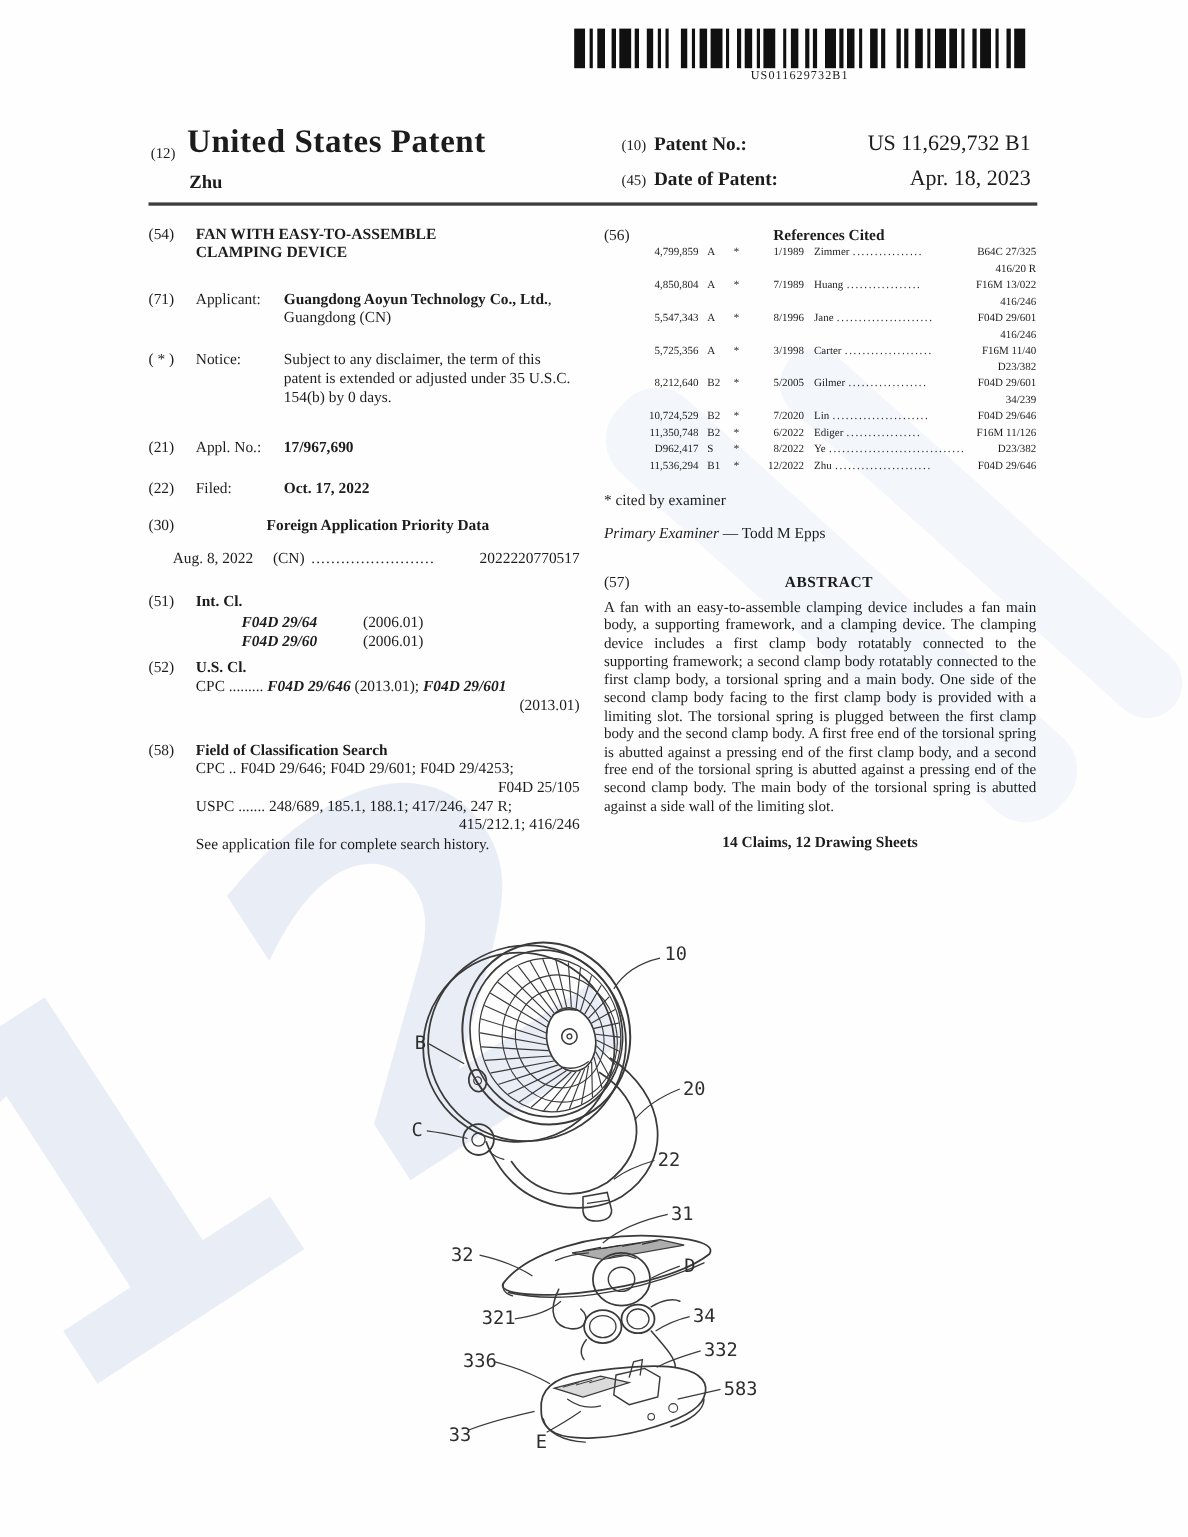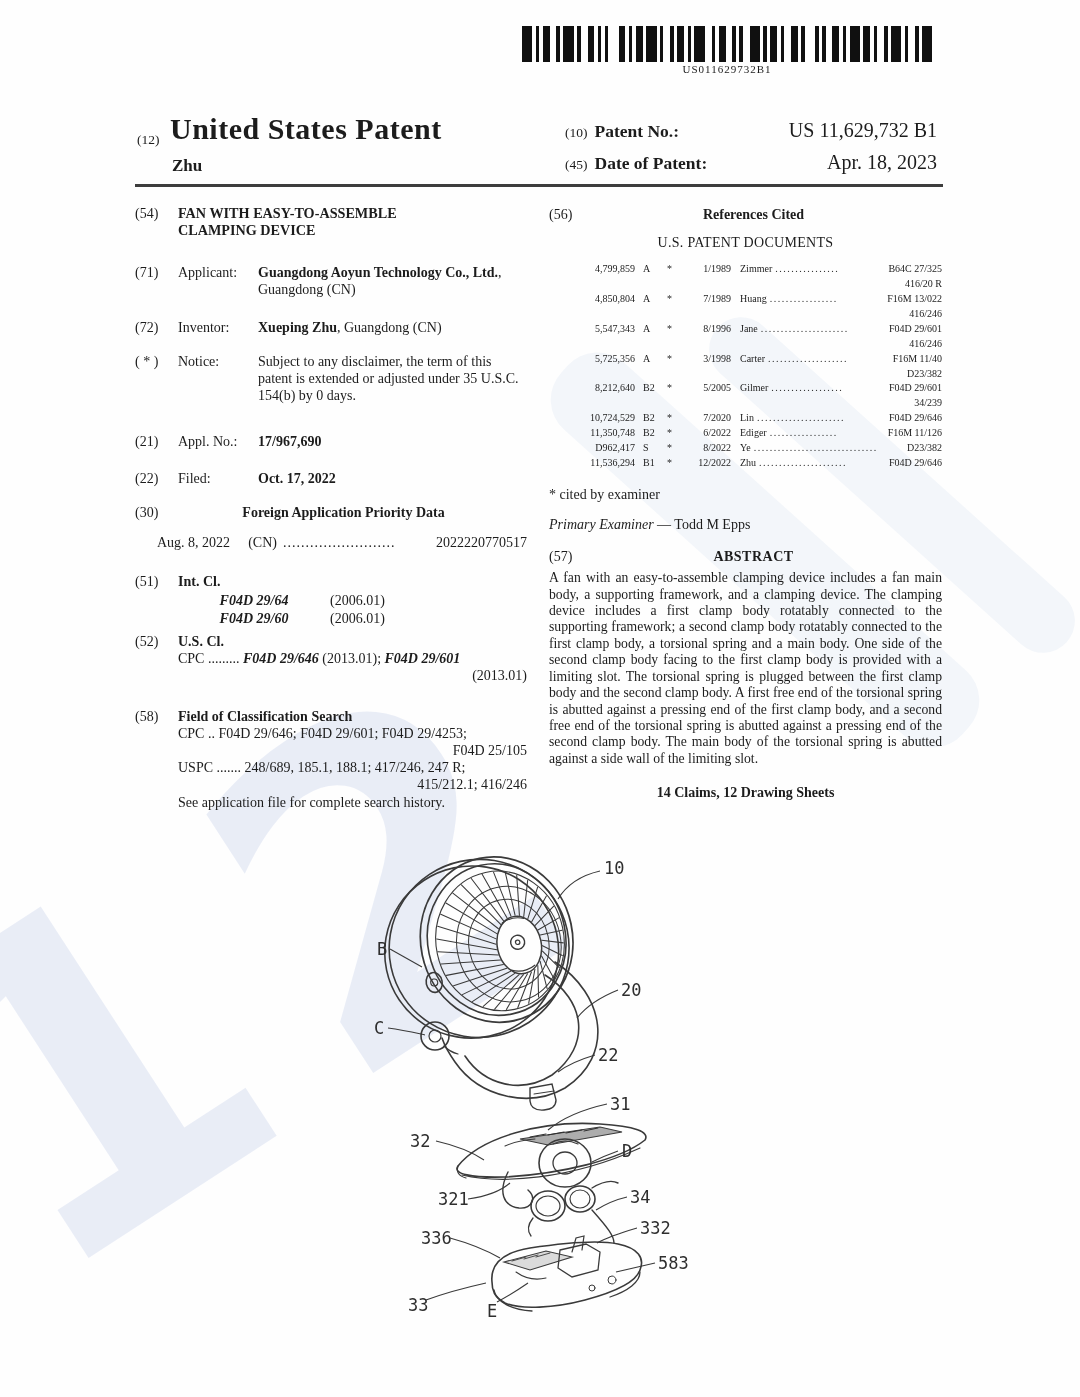--- a/index.html
+++ b/index.html
@@ -76,21 +76,21 @@
   .rkind{width:24px;padding-left:8px;flex:none;}
   .rstar{width:12px;flex:none;}
   .rdate{width:52px;text-align:right;flex:none;}
   .rname{padding-left:9px;flex:none;white-space:nowrap;}
   .rdots{flex:1;overflow:hidden;white-space:nowrap;padding:0 3px;letter-spacing:1.5px;color:#2a2a2a;}
   .rcls{text-align:right;white-space:nowrap;flex:none;}
   .ref-cont{text-align:right;}
   .cited{margin-top:15px;}
   .examiner{margin-top:13px;}
   .examiner .it{font-style:italic;}
-  .s57row{margin-top:15px;}
+  .s57row{margin-top:28px;}
   .s57row .c{flex:1;text-align:center;font-weight:700;letter-spacing:0.5px;padding-right:40px;}
   .abstract{margin-top:5px;text-align:justify;font-size:13.7px;line-height:1.2;}
   .claims{margin-top:17px;text-align:center;font-weight:700;}
 
   
   .figsvg{position:absolute;inset:0;z-index:1;}
   .fig-label{position:absolute;z-index:3;font-family:"DejaVu Sans Mono",monospace;
     font-size:17px;color:#2e2e2e;}
 </style>
 </head>
@@ -207,25 +207,20 @@
       <span class="val t">
         <span>FAN WITH EASY-TO-ASSEMBLE</span><br>
         <span>CLAMPING DEVICE</span>
       </span>
     </div>
     <div class="row s71">
       <span class="mk">(71)</span>
       <span class="lbl">Applicant:</span>
       <span class="val"><b class="strong">Guangdong Aoyun Technology Co., Ltd.</b><span>, Guangdong (CN)</span></span>
     </div>
-    <div class="row s72">
-      <span class="mk">(72)</span>
-      <span class="lbl">Inventor:</span>
-      <span class="val"><b class="strong">Xueping Zhu</b><span>, Guangdong (CN)</span></span>
-    </div>
     <div class="row notice">
       <span class="mk">( * )</span>
       <span class="lbl">Notice:</span>
       <span class="val">Subject to any disclaimer, the term of this patent is extended or adjusted under 35 U.S.C. 154(b) by 0 days.</span>
     </div>
     <div class="row s21">
       <span class="mk">(21)</span>
       <span class="lbl">Appl. No.:</span>
       <span class="val"><b class="strong">17/967,690</b></span>
     </div>
@@ -276,21 +271,20 @@
     <div class="hang">USPC ....... 248/689, 185.1, 188.1; 417/246, 247 R;</div>
     <div class="rightline">415/212.1; 416/246</div>
     <div class="seeline">See application file for complete search history.</div>
   </div>
 
   <div class="colR">
     <div class="row s56row">
       <span class="mk56">(56)</span>
       <span class="c">References Cited</span>
     </div>
-    <div class="subhead">U.S. PATENT DOCUMENTS</div>
 
     <div class="ref-table">
       <div class="ref-row">
         <span class="rnum">4,799,859</span>
           <span class="rkind">A</span>
           <span class="rstar">*</span>
           <span class="rdate">1/1989</span>
           <span class="rname">Zimmer</span>
           <span class="rdots">................</span>
           <span class="rcls">B64C 27/325</span>

